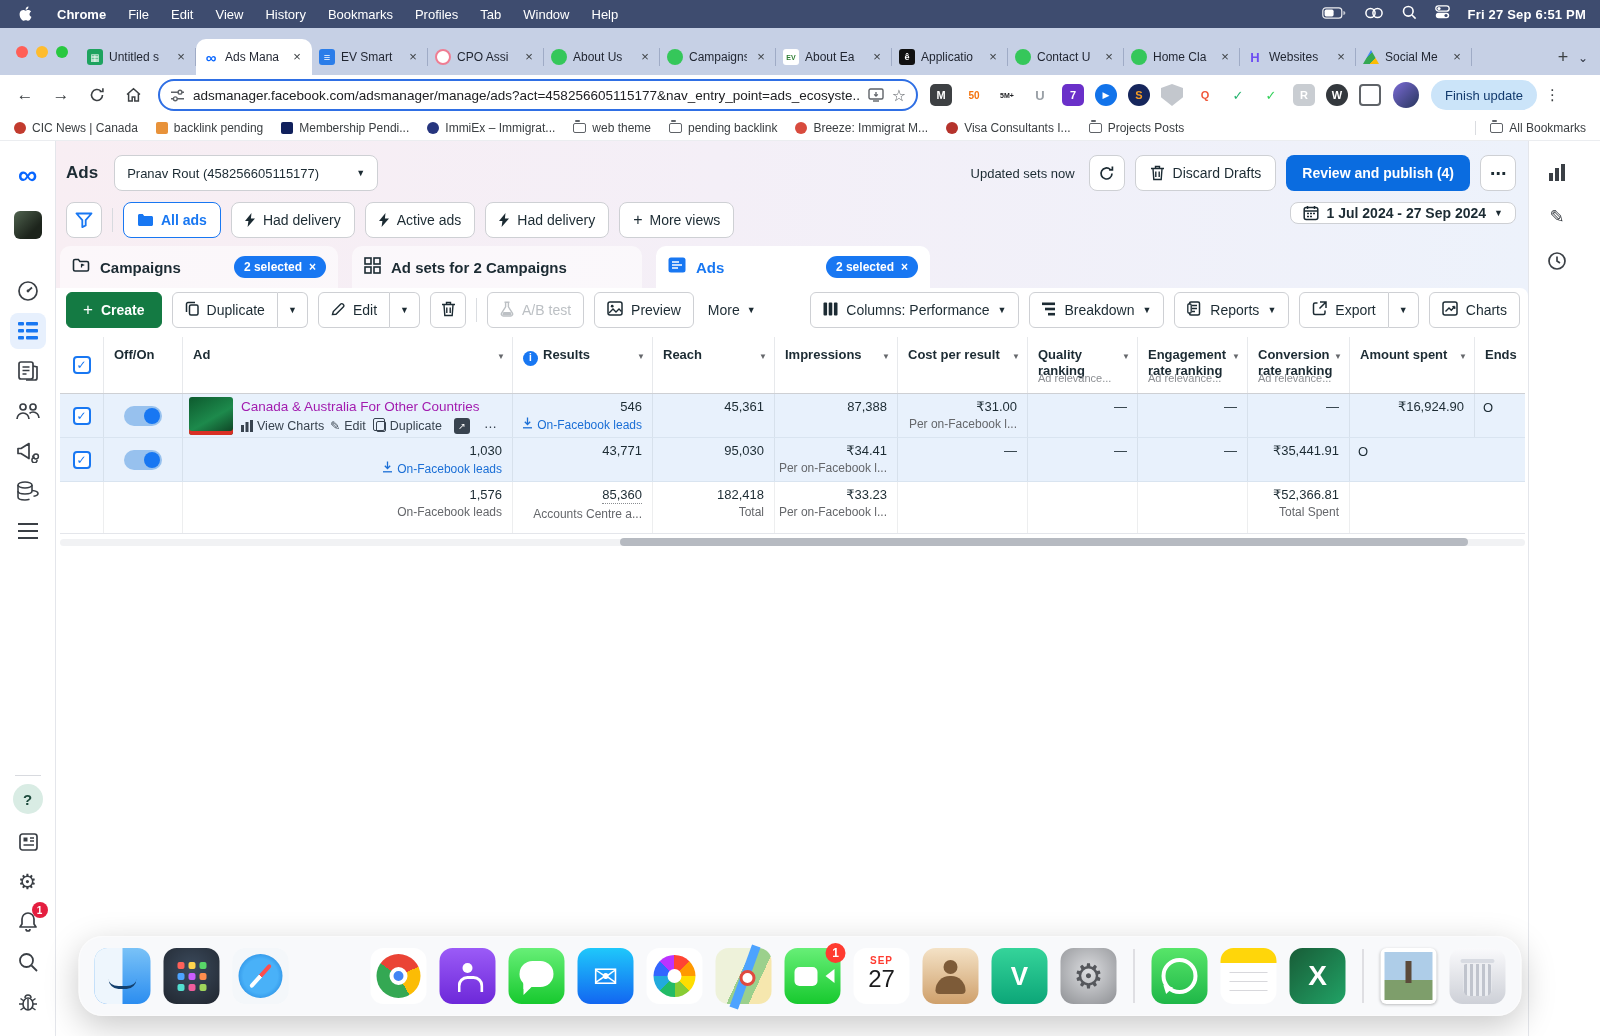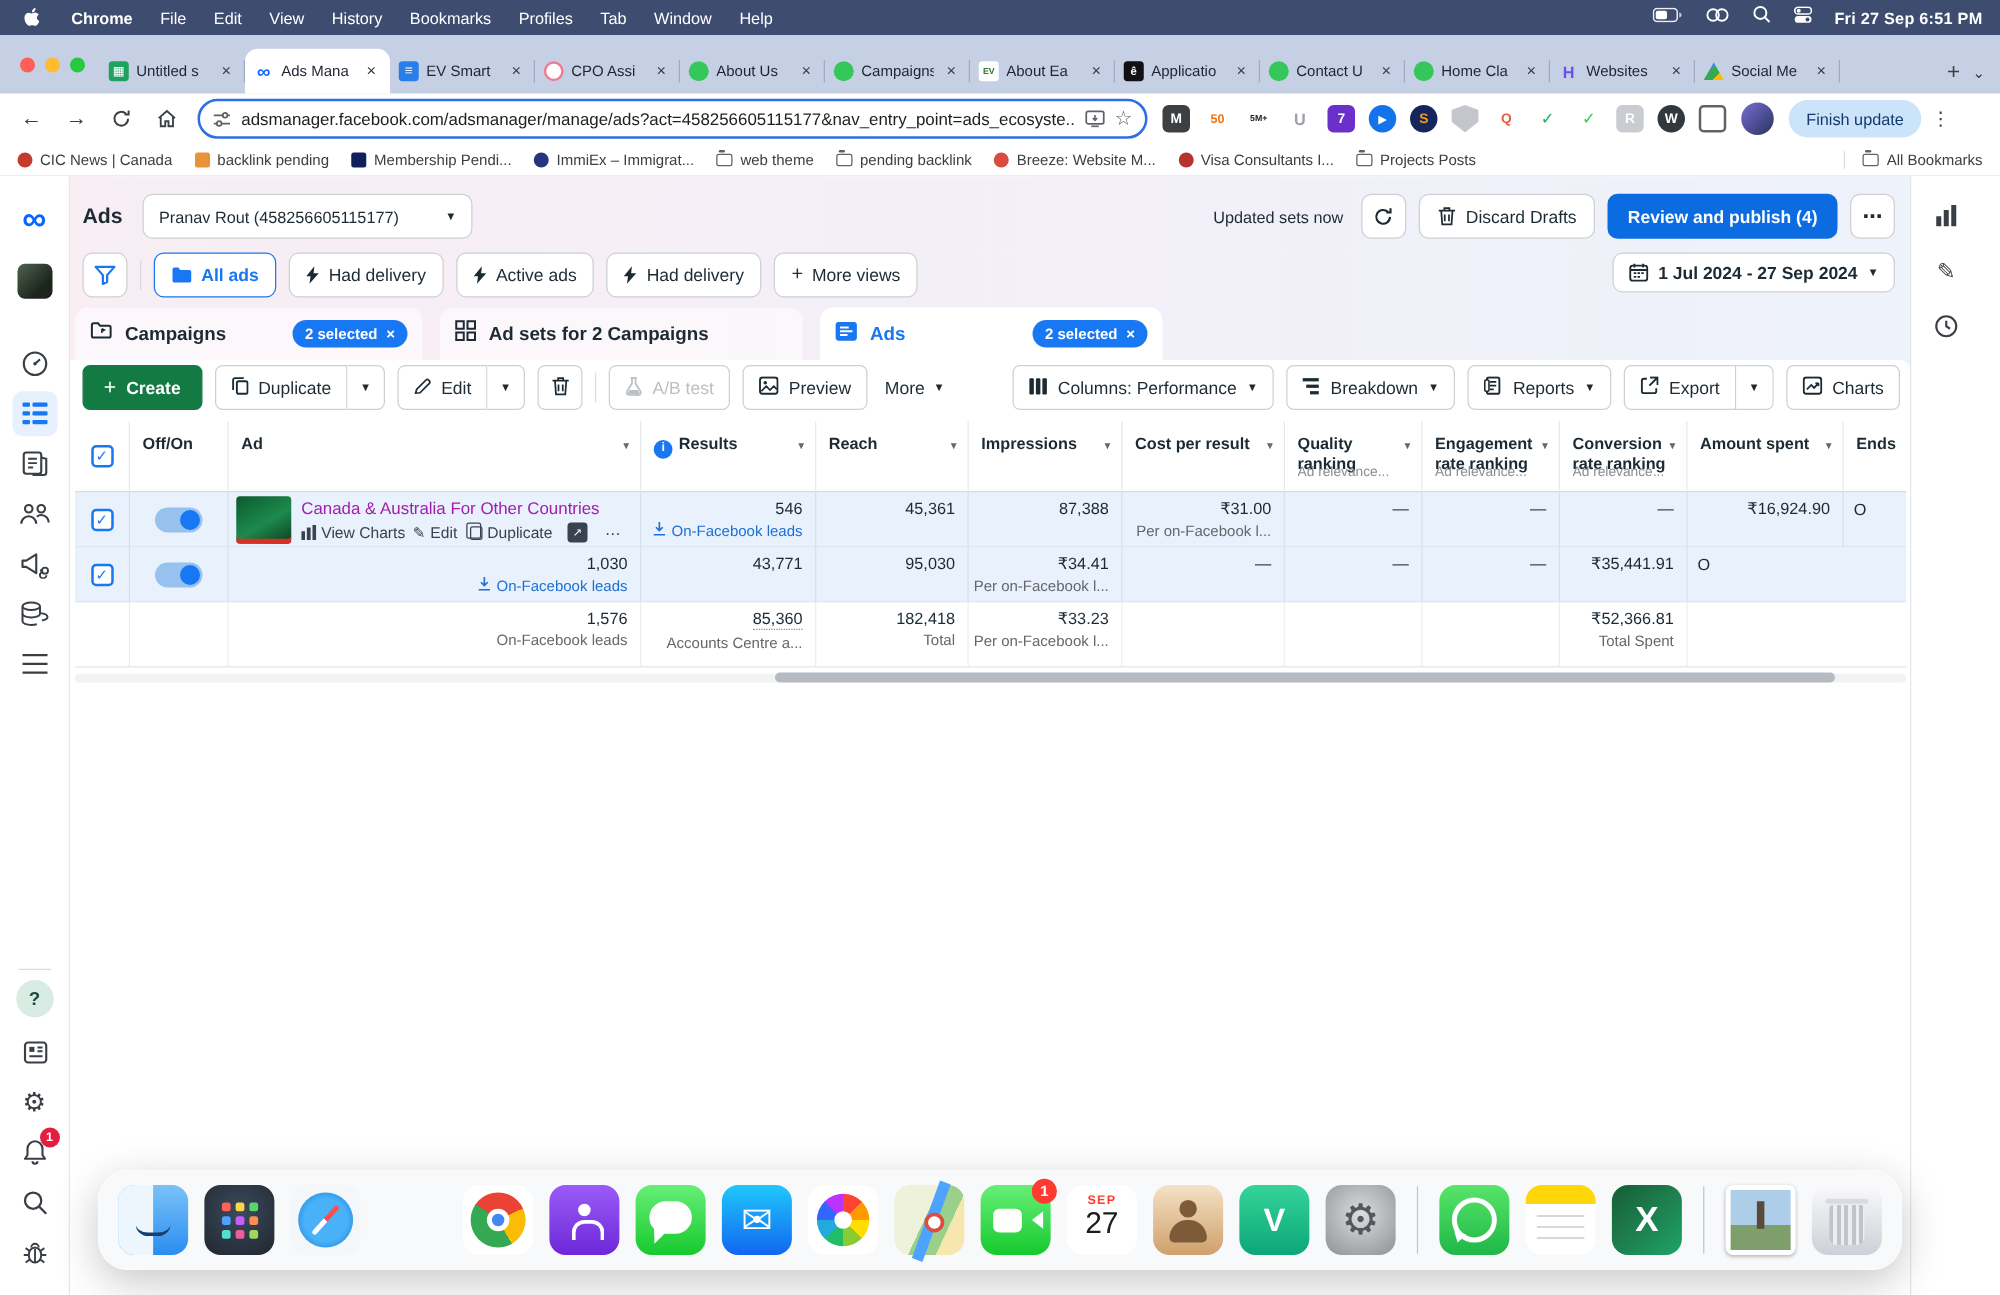--- a/index.html
+++ b/index.html
@@ -89,21 +89,21 @@
   .hdr-right{margin-left:auto;display:flex;align-items:center;gap:10px}
   .updated{font-size:13px;color:#1c2b33;margin-right:4px}
   .icon-btn{width:36px;height:36px;border:1px solid #ced0d4;border-radius:8px;background:#fff;display:flex;align-items:center;justify-content:center}
   .btn-outline{height:36px;border:1px solid #ced0d4;border-radius:8px;background:#fff;display:flex;align-items:center;gap:8px;padding:0 14px;font-size:14px;font-weight:500;color:#1c2b33}
   .btn-primary{height:36px;border-radius:8px;background:#0a6ce0;color:#fff;display:flex;align-items:center;padding:0 16px;font-size:14px;font-weight:600}
 
   .views{position:absolute;left:10px;top:61px;height:36px;display:flex;gap:10px;align-items:center}
   .view-btn{height:36px;border:1px solid #ced0d4;border-radius:8px;background:#fff;display:flex;align-items:center;gap:7px;padding:0 13px;font-size:14px;color:#1c2b33;white-space:nowrap}
   .view-btn.active{border:1.5px solid #1877f2;color:#1877f2;font-weight:700}
   .view-sep{width:1px;height:24px;background:#d8dadf}
-  .date-btn{position:absolute;right:12px;top:61px;height:32px;border:1px solid #ced0d4;border-radius:8px;background:#fff;display:flex;align-items:center;gap:8px;padding:0 12px;font-size:14px;font-weight:600;color:#1c2b33}
+  .date-btn{position:absolute;right:12px;top:61px;height:22px;border:1px solid #ced0d4;border-radius:8px;background:#fff;display:flex;align-items:center;gap:8px;padding:0 12px;font-size:14px;font-weight:600;color:#1c2b33}
   .date-btn .car{font-size:9px}
 
   .levels{position:absolute;left:4px;top:105px;height:42px;display:flex;gap:14px}
   .level{display:flex;align-items:center;gap:10px;padding:0 12px;border-radius:10px 10px 0 0;background:rgba(255,255,255,.55)}
   .level.active{background:#fff}
   .level .lv-label{font-size:15px;font-weight:700;color:#1c2b33;white-space:nowrap}
   .level.active .lv-label{color:#1877f2}
   .lv-badge{background:#1877f2;color:#fff;font-size:12px;font-weight:600;height:22px;border-radius:12px;display:flex;align-items:center;gap:7px;padding:0 10px;white-space:nowrap}
   .lv-badge .bx{font-size:12px;font-weight:700}
 
@@ -409,21 +409,21 @@
     <span class="bm">
       <span class="i-folder"></span>
       <span>web theme</span>
     </span>
     <span class="bm">
       <span class="i-folder"></span>
       <span>pending backlink</span>
     </span>
     <span class="bm">
       <span class="bm-dot" style="background: rgb(216, 75, 62);"></span>
-      <span>Breeze: Website M...</span>
+      <span>Breeze: Immigrat M...</span>
     </span>
     <span class="bm">
       <span class="bm-dot" style="background: rgb(181, 51, 44);"></span>
       <span>Visa Consultants I...</span>
     </span>
     <span class="bm">
       <span class="i-folder"></span>
       <span>Projects Posts</span>
     </span>
     <span class="bm-all">

